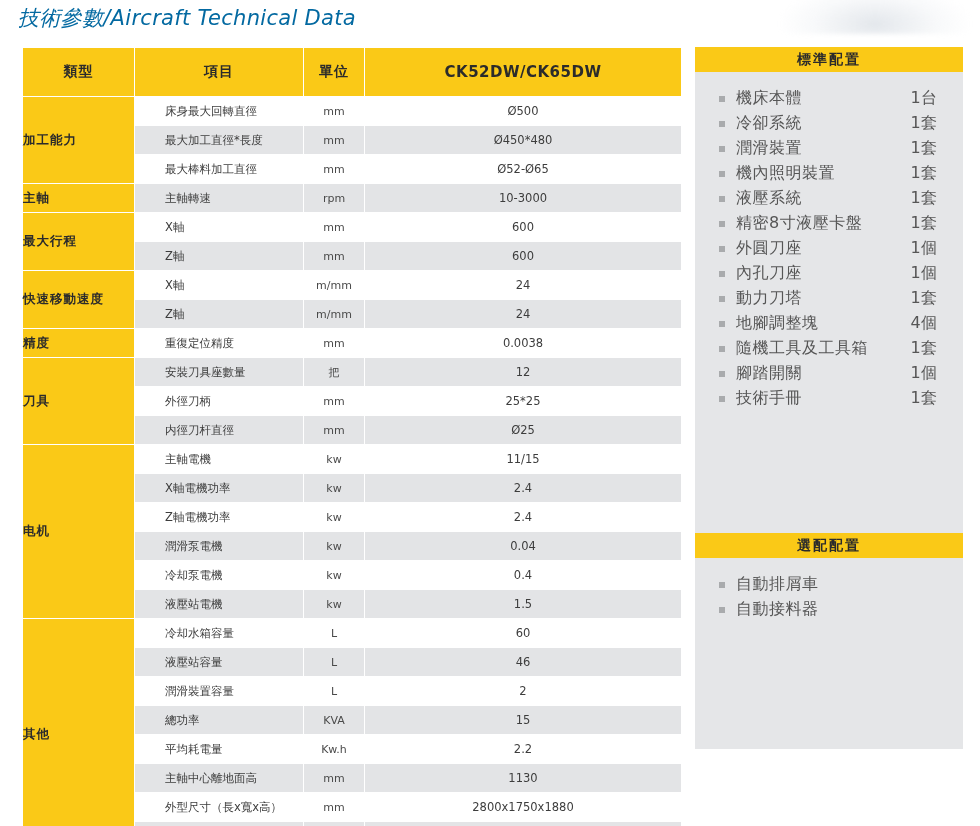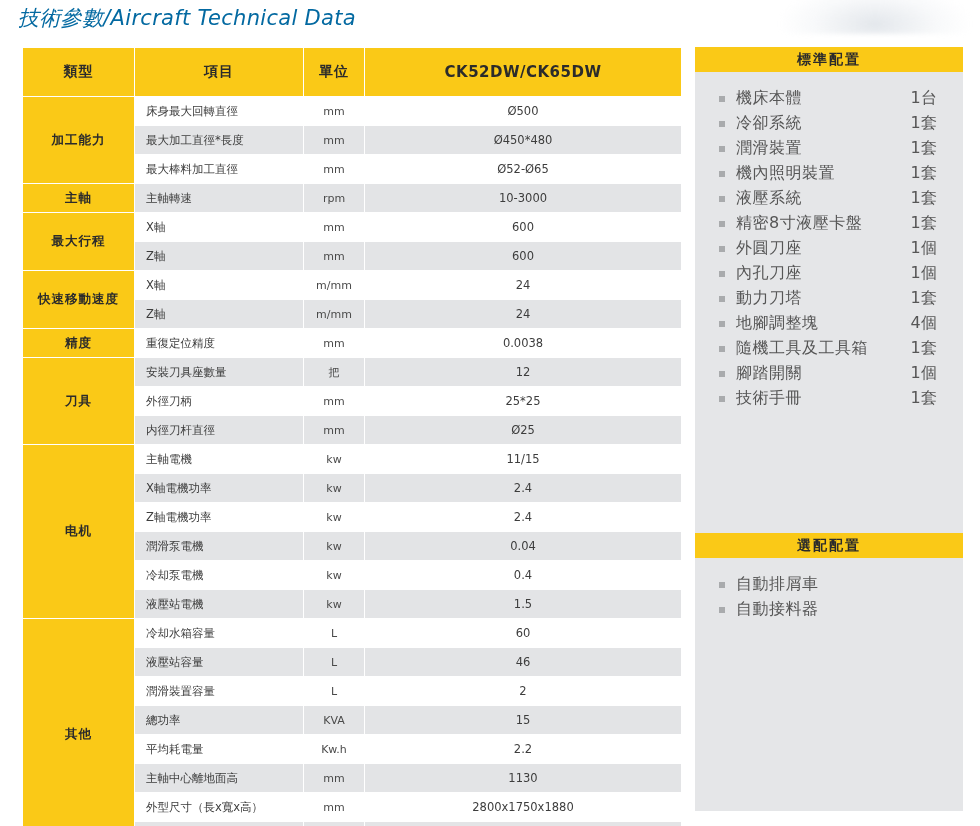--- a/index.html
+++ b/index.html
@@ -78,27 +78,27 @@
   .spec-table td {
     padding: 0 0 0 0;
     height: 28px;
     vertical-align: middle;
   }
   td.cat {
     background: #fac917;
     color: #2b2b2b;
     font-weight: bold;
     font-size: 12.5px;
-    text-align: center;
+    text-align: left;
     letter-spacing: 1px;
   }
   td.item {
     background: #ffffff;
     text-align: left;
-    padding-left: 11px;
+    padding-left: 30px;
     color: #3d3d3d;
     font-size: 11.5px;
   }
   td.unit {
     background: #ffffff;
     text-align: center;
     color: #4a4a4a;
     font-size: 11px;
   }
   td.val {
@@ -139,21 +139,21 @@
     width: 6px;
     height: 6px;
     background: #a9abad;
     margin-right: 11px;
     flex: 0 0 auto;
   }
   .cfg-label { flex: 1 1 auto; white-space: nowrap; letter-spacing: 0.5px; }
   .cfg-qty { flex: 0 0 auto; width: 34px; text-align: center; letter-spacing: 0.5px; }
 
   #panel-standard { left: 695px; top: 47px; width: 268px; height: 545px; }
-  #panel-optional { left: 695px; top: 533px; width: 268px; height: 278px; }
+  #panel-optional { left: 695px; top: 533px; width: 268px; height: 216px; }
 </style>
 </head>
 <body>
 
 <div class="page">
 
   <div class="watermark"></div>
 
   <div class="title">技術參數/Aircraft Technical Data</div>
 

